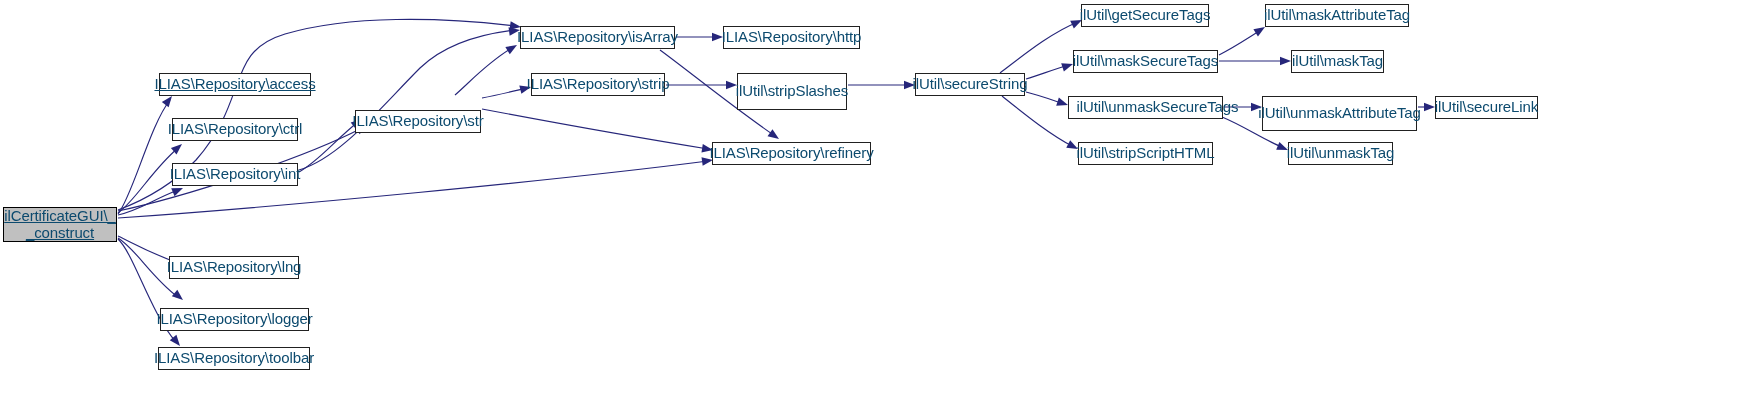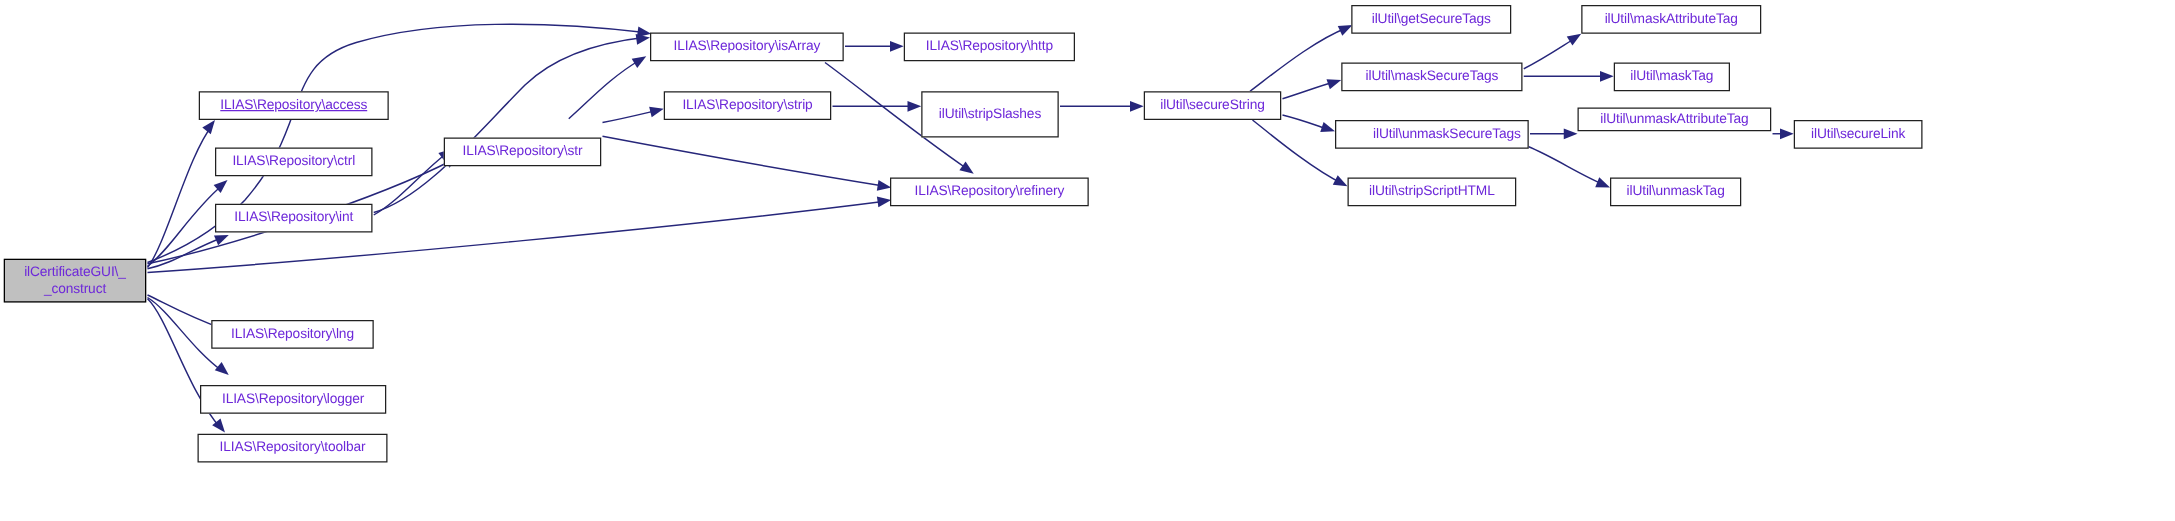--- a/index.html
+++ b/index.html
@@ -21,22 +21,22 @@
     top: 0;
     width: 1740px;
     height: 417px;
     pointer-events: none;
   }
   .node {
     position: absolute;
     box-sizing: border-box;
     border: 1px solid #212121;
     background: #ffffff;
-    color: #6d28d9;
-    font-size: 11px;
+    color: #0c4a6e;
+    font-size: 15px;
     line-height: 1.12;
     display: flex;
     align-items: center;
     justify-content: center;
     text-align: center;
     white-space: pre-line;
     letter-spacing: -0.1px;
     z-index: 2;
   }
   .node.root {
@@ -98,38 +98,38 @@
       <path d="M 1219,61 C 1248,61 1268,61 1287,61" fill="none" stroke="#26267a" stroke-width="1.15"></path>
       <polygon points="0,0 -11,-4.3 -11,4.3" fill="#26267a" transform="translate(1291,61) rotate(0)"></polygon>
       <path d="M 1224,107 C 1238,107 1248,107 1258,107" fill="none" stroke="#26267a" stroke-width="1.15"></path>
       <polygon points="0,0 -11,-4.3 -11,4.3" fill="#26267a" transform="translate(1262,107) rotate(0)"></polygon>
       <path d="M 1222,117 C 1244,126 1264,140 1284,148" fill="none" stroke="#26267a" stroke-width="1.15"></path>
       <polygon points="0,0 -11,-4.3 -11,4.3" fill="#26267a" transform="translate(1288,150) rotate(22)"></polygon>
       <path d="M 1418,107 C 1424,107 1428,107 1431,107" fill="none" stroke="#26267a" stroke-width="1.15"></path>
       <polygon points="0,0 -11,-4.3 -11,4.3" fill="#26267a" transform="translate(1435,107) rotate(0)"></polygon>
     </svg>
   <div id="nodes">
-      <div class="node root" style="left: 3px; top: 207px; width: 114px; height: 35px;">ilCertificateGUI\_
+      <div class="node root" style="left: 3px; top: 207px; width: 114px; height: 35px; text-decoration: underline;">ilCertificateGUI\_
 _construct</div>
       <div class="node" style="left: 159px; top: 73px; width: 152px; height: 23px; text-decoration: underline;">ILIAS\Repository\access</div>
       <div class="node" style="left: 172px; top: 118px; width: 126px; height: 23px;">ILIAS\Repository\ctrl</div>
       <div class="node" style="left: 172px; top: 163px; width: 126px; height: 23px;">ILIAS\Repository\int</div>
       <div class="node" style="left: 169px; top: 256px; width: 130px; height: 23px;">ILIAS\Repository\lng</div>
       <div class="node" style="left: 160px; top: 308px; width: 149px; height: 23px;">ILIAS\Repository\logger</div>
       <div class="node" style="left: 158px; top: 347px; width: 152px; height: 23px;">ILIAS\Repository\toolbar</div>
       <div class="node" style="left: 355px; top: 94px; width: 126px; height: 23px; margin-top: 16px;">ILIAS\Repository\str</div>
       <div class="node" style="left: 520px; top: 26px; width: 155px; height: 23px;">ILIAS\Repository\isArray</div>
       <div class="node" style="left: 531px; top: 73px; width: 134px; height: 23px;">ILIAS\Repository\strip</div>
       <div class="node" style="left: 712px; top: 142px; width: 159px; height: 23px;">ILIAS\Repository\refinery</div>
       <div class="node" style="left: 723px; top: 26px; width: 137px; height: 23px;">ILIAS\Repository\http</div>
       <div class="node" style="left: 737px; top: 73px; width: 110px; height: 37px;">ilUtil\stripSlashes</div>
       <div class="node" style="left: 915px; top: 73px; width: 110px; height: 23px;">ilUtil\secureString</div>
       <div class="node" style="left: 1081px; top: 4px; width: 128px; height: 23px;">ilUtil\getSecureTags</div>
       <div class="node" style="left: 1073px; top: 50px; width: 145px; height: 23px;">ilUtil\maskSecureTags</div>
       <div class="node" style="left: 1068px; top: 96px; width: 155px; height: 23px; padding-left: 24px;">ilUtil\unmaskSecureTags</div>
       <div class="node" style="left: 1078px; top: 142px; width: 135px; height: 23px;">ilUtil\stripScriptHTML</div>
       <div class="node" style="left: 1265px; top: 4px; width: 144px; height: 23px;">ilUtil\maskAttributeTag</div>
       <div class="node" style="left: 1291px; top: 50px; width: 93px; height: 23px; text-align: center;">ilUtil\maskTag</div>
-      <div class="node" style="left: 1262px; top: 86px; width: 155px; height: 19px;">ilUtil\unmaskAttributeTag</div>
+      <div class="node" style="left: 1262px; top: 96px; width: 155px; height: 35px;">ilUtil\unmaskAttributeTag</div>
       <div class="node" style="left: 1288px; top: 142px; width: 105px; height: 23px;">ilUtil\unmaskTag</div>
       <div class="node" style="left: 1435px; top: 96px; width: 103px; height: 23px;">ilUtil\secureLink</div>
     </div>
 </div>
 
 </body></html>

